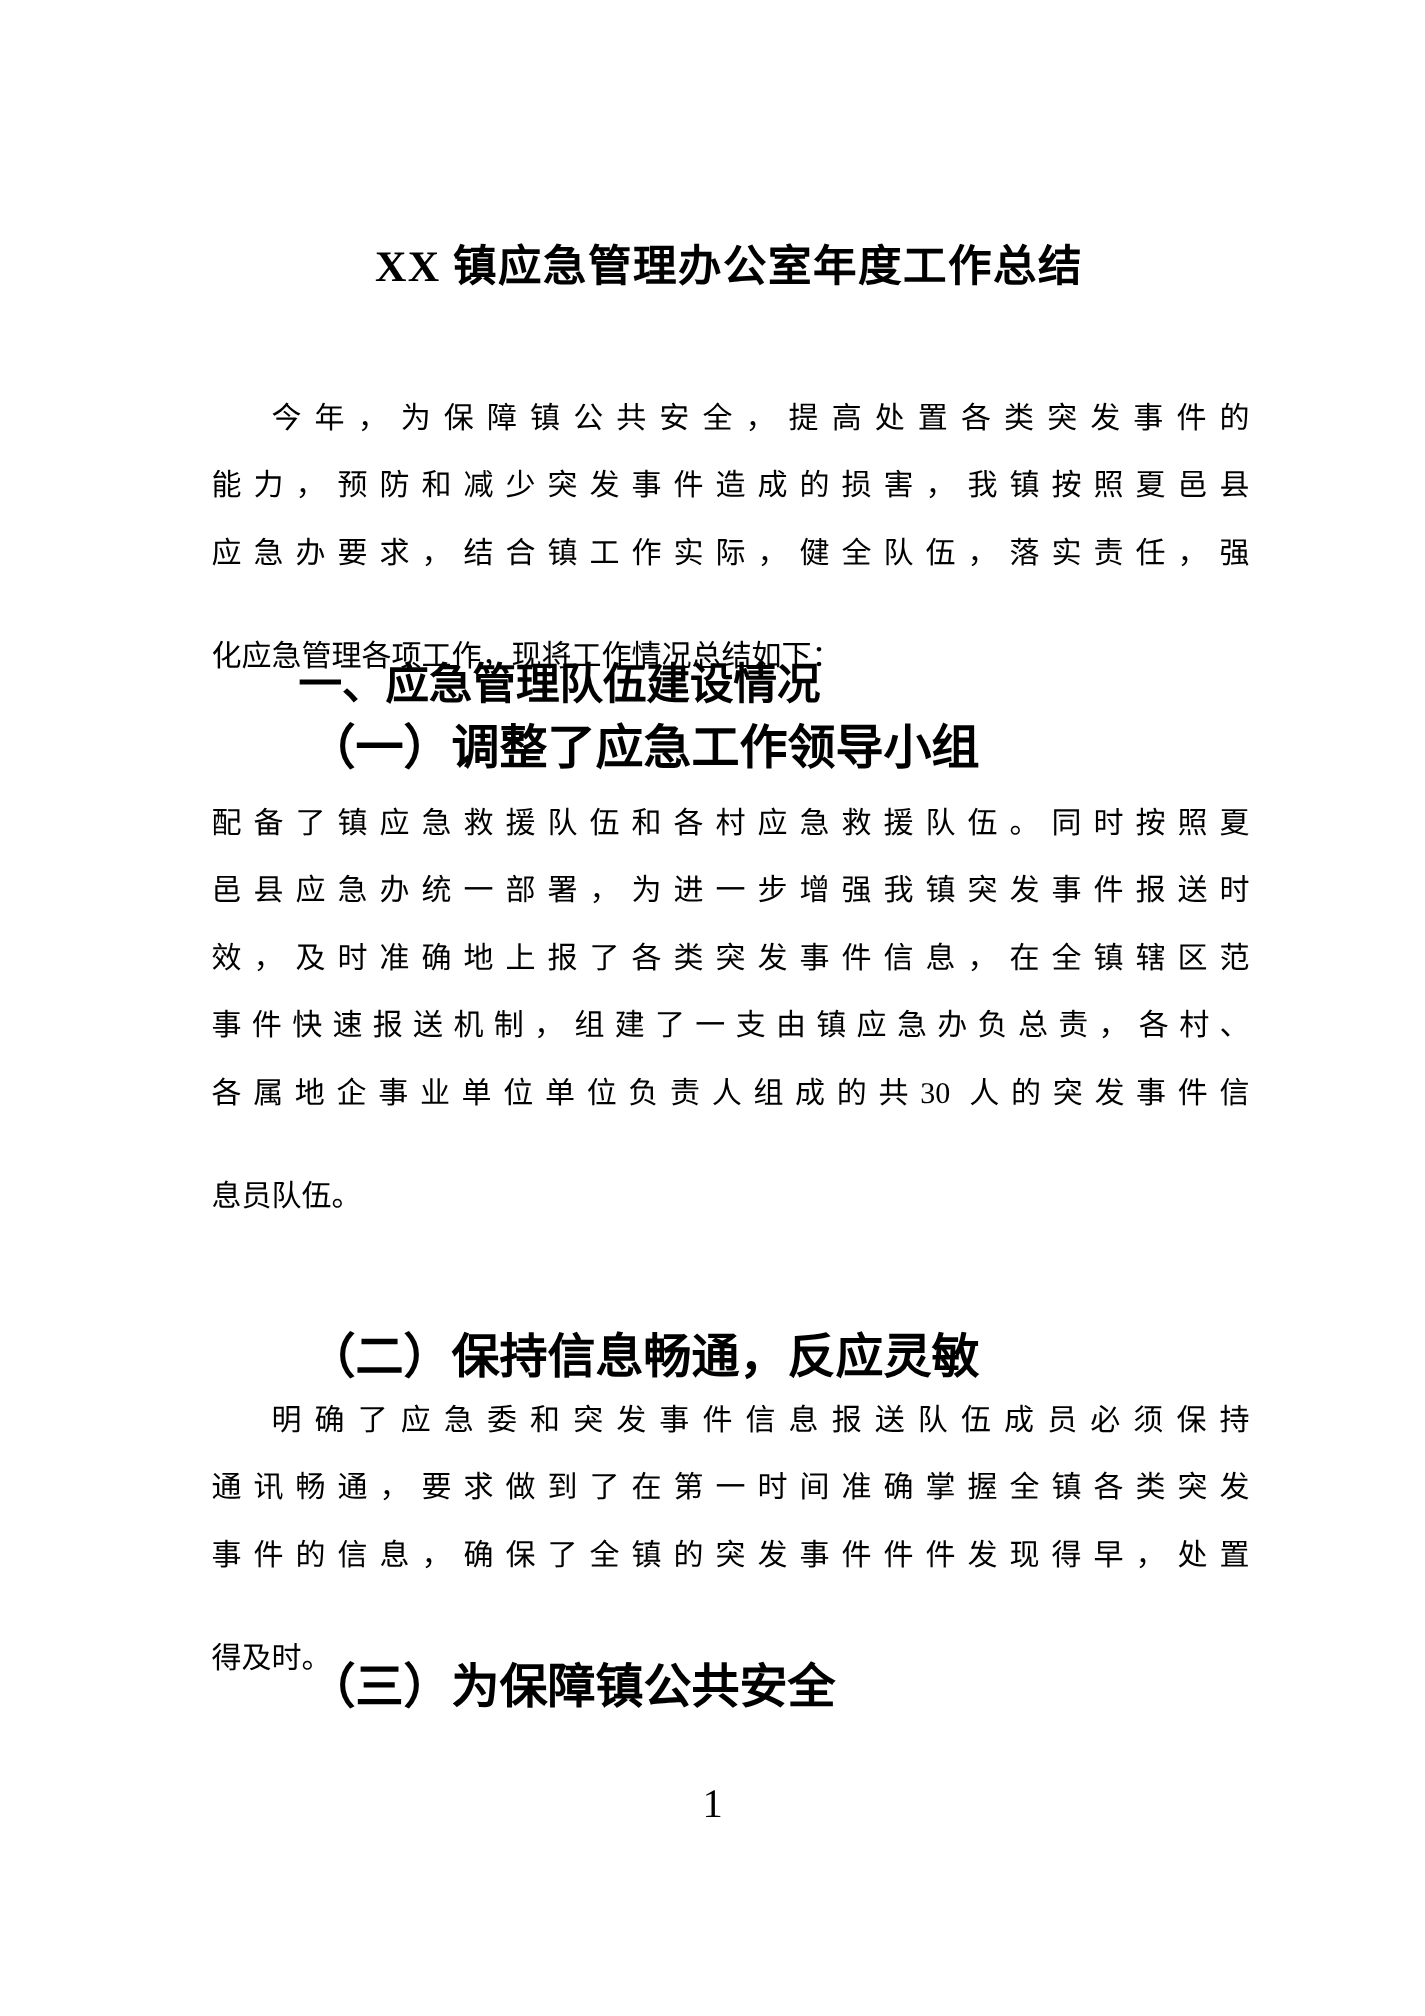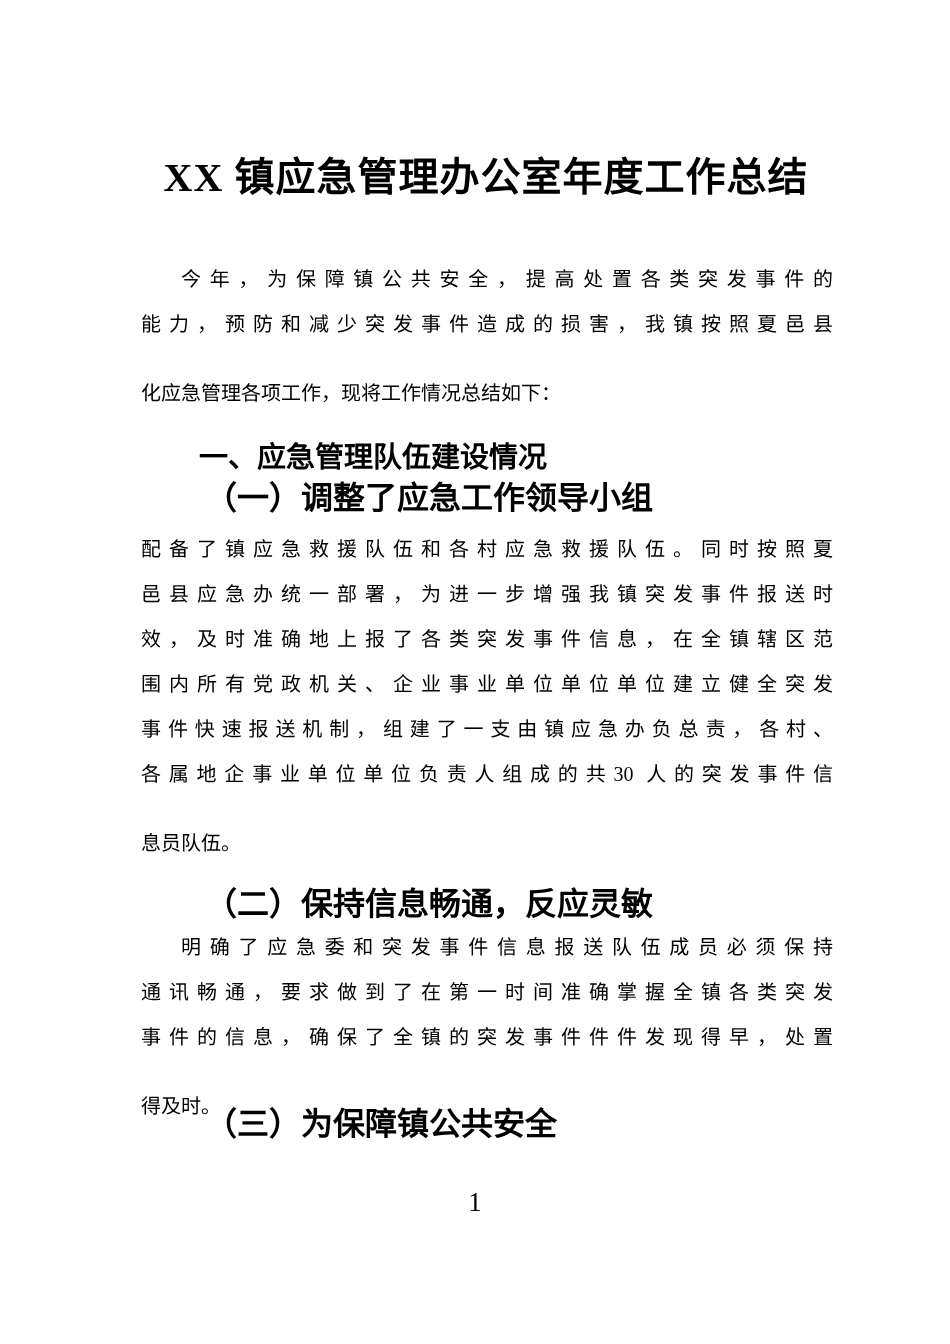--- a/index.html
+++ b/index.html
@@ -15,21 +15,21 @@
     color: #000000;
     font-family: "Liberation Serif", "DejaVu Serif", serif;
     overflow: hidden;
   }
   .doc-title {
     position: absolute;
     left: 140px;
     width: 692px;
     top: 153px;
     margin: 0;
-    font-size: 40px;
+    font-size: 29px;
     line-height: 50px;
     font-weight: bold;
     text-align: center;
     letter-spacing: 1px;
     white-space: nowrap;
   }
   .block {
     position: absolute;
     left: 141px;
     width: 692px;
@@ -73,32 +73,32 @@
 </head>
 <body>
 
 <div class="page">
 
   <h1 class="doc-title">XX 镇应急管理办公室年度工作总结</h1>
 
   <div class="block para" style="top:257px">
     <div class="line first">今年，为保障镇公共安全，提高处置各类突发事件的</div>
     <div class="line">能力，预防和减少突发事件造成的损害，我镇按照夏邑县</div>
+    <div class="line">应急办要求，结合镇工作实际，健全队伍，落实责任，强</div>
     <div class="line last">化应急管理各项工作，现将工作情况总结如下：</div>
   </div>
 
   <div class="block heading-1" style="top:435px">一、应急管理队伍建设情况</div>
 
   <div class="block heading-2" style="top:476px">（一）调整了应急工作领导小组</div>
 
   <div class="block para" style="top:527px">
     <div class="line">配备了镇应急救援队伍和各村应急救援队伍。同时按照夏</div>
     <div class="line">邑县应急办统一部署，为进一步增强我镇突发事件报送时</div>
     <div class="line">效，及时准确地上报了各类突发事件信息，在全镇辖区范</div>
-    <div class="line">围内所有党政机关、企业事业单位单位单位建立健全突发</div>
     <div class="line">事件快速报送机制，组建了一支由镇应急办负总责，各村、</div>
     <div class="line">各属地企事业单位单位负责人组成的共30 人的突发事件信</div>
     <div class="line last">息员队伍。</div>
   </div>
 
   <div class="block heading-2" style="top:882px">（二）保持信息畅通，反应灵敏</div>
 
   <div class="block para" style="top:925px">
     <div class="line first">明确了应急委和突发事件信息报送队伍成员必须保持</div>
     <div class="line">通讯畅通，要求做到了在第一时间准确掌握全镇各类突发</div>

